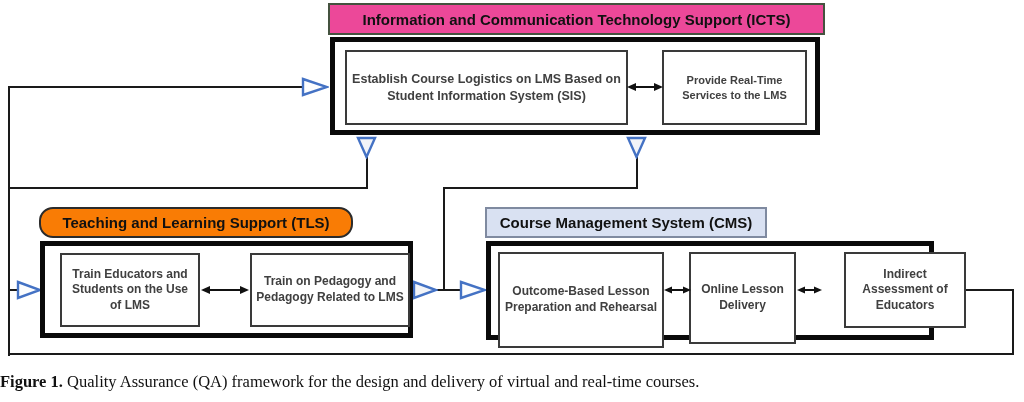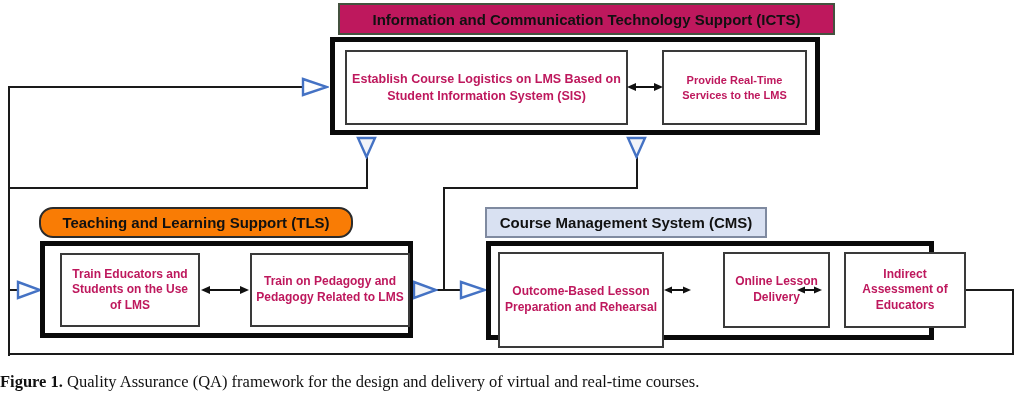--- a/index.html
+++ b/index.html
@@ -9,21 +9,21 @@
   .v-line{position:absolute;width:2px;background:#1a1a1a;}
   .group-header{position:absolute;display:flex;align-items:center;justify-content:center;
                 font-weight:bold;font-size:15px;color:#111;border:2px solid #3a3a3a;
                 box-sizing:border-box;white-space:nowrap;}
   .hdr-green{background:#92C97F;border-color:#44523f;}
   .hdr-orange{background:#F97C05;border-color:#2b2b2b;}
   .hdr-blue{background:#D9E1F2;border-color:#7f8aa0;}
   .outer-box{position:absolute;background:#ffffff;border:5px solid #0a0a0a;box-sizing:border-box;}
   .inner-box{position:absolute;background:#ffffff;border:2px solid #3a3a3a;box-sizing:border-box;
              display:flex;align-items:center;justify-content:center;text-align:center;
-             font-weight:bold;font-size:12px;line-height:1.3;color:#be185d;padding:2px 4px;}
+             font-weight:bold;font-size:12px;line-height:1.3;color:#404040;padding:2px 4px;}
   .tri{position:absolute;}
   .darrow{position:absolute;}
   #caption{position:absolute;left:0;top:372px;width:100%;text-align:left;
            font-family:"Liberation Serif",serif;font-size:16.5px;color:#111;}
   #caption .cap-label{font-weight:bold;}
 </style>
 </head>
 <body>
 
 <div id="figure">
@@ -62,21 +62,21 @@
     </svg>
 
   <svg class="tri" style="left:459px;top:280px;" width="28" height="20" viewBox="0 0 28 20">
     <polygon points="2,2 26,10 2,18" fill="#fcfdfe" stroke="#4472C4" stroke-width="2.4"></polygon>
     </svg>
 
   <svg class="tri" style="left:933px;top:280px;" width="26" height="20" viewBox="0 0 26 20">
     <polygon points="2,2 24,10 2,18" fill="#f2f4f8" stroke="#4472C4" stroke-width="2.4"></polygon>
     </svg>
 
-  <div class="group-header hdr-green" style="left: 338px; top: 3px; width: 497px; height: 32px; background-color: #be185d;">Information and Communication Technology Support (ICTS)</div>
+  <div class="group-header hdr-green" style="left: 328px; top: 3px; width: 497px; height: 32px; background-color: #ec4899;">Information and Communication Technology Support (ICTS)</div>
 
   <div class="outer-box" style="left:330px;top:37px;width:490px;height:98px;"></div>
 
   <div class="inner-box" style="left:345px;top:50px;width:283px;height:75px;font-size:12.5px;">Establish Course Logistics on LMS Based on Student Information System (SIS)</div>
 
   <div class="inner-box" style="left:662px;top:50px;width:145px;height:75px;font-size:11px;">Provide Real-Time Services to the LMS</div>
 
   <svg class="darrow" style="left:627px;top:81px;" width="36" height="12" viewBox="0 0 36 12">
     <line x1="6" y1="6" x2="30" y2="6" stroke="#111" stroke-width="2"></line>
     <polygon points="0,6 9,2 9,10" fill="#111"></polygon>
@@ -96,21 +96,21 @@
     <polygon points="0,6 9,2 9,10" fill="#111"></polygon>
       <polygon points="48,6 39,2 39,10" fill="#111"></polygon>
     </svg>
 
   <div class="group-header hdr-blue" style="left: 485px; top: 207px; width: 282px; height: 31px; background-color: rgb(217, 225, 242);">Course Management System (CMS)</div>
 
   <div class="outer-box" style="left:486px;top:241px;width:448px;height:99px;"></div>
 
   <div class="inner-box" style="left:498px;top:252px;width:166px;height:96px;">Outcome-Based Lesson Preparation and Rehearsal</div>
 
-  <div class="inner-box" style="left:723px;top:252px;width:107px;height:76px;text-align:center;">Online Lesson Delivery</div>
+  <div class="inner-box" style="left:689px;top:252px;width:107px;height:92px;text-align:center;">Online Lesson Delivery</div>
 
   <div class="inner-box" style="left:844px;top:252px;width:122px;height:76px;">Indirect Assessment of Educators</div>
 
   <svg class="darrow" style="left:664px;top:284px;" width="27" height="12" viewBox="0 0 27 12">
     <line x1="5" y1="6" x2="22" y2="6" stroke="#111" stroke-width="2"></line>
     <polygon points="0,6 8,2.5 8,9.5" fill="#111"></polygon>
       <polygon points="27,6 19,2.5 19,9.5" fill="#111"></polygon>
     </svg>
 
   <svg class="darrow" style="left:797px;top:284px;" width="25" height="12" viewBox="0 0 25 12">

